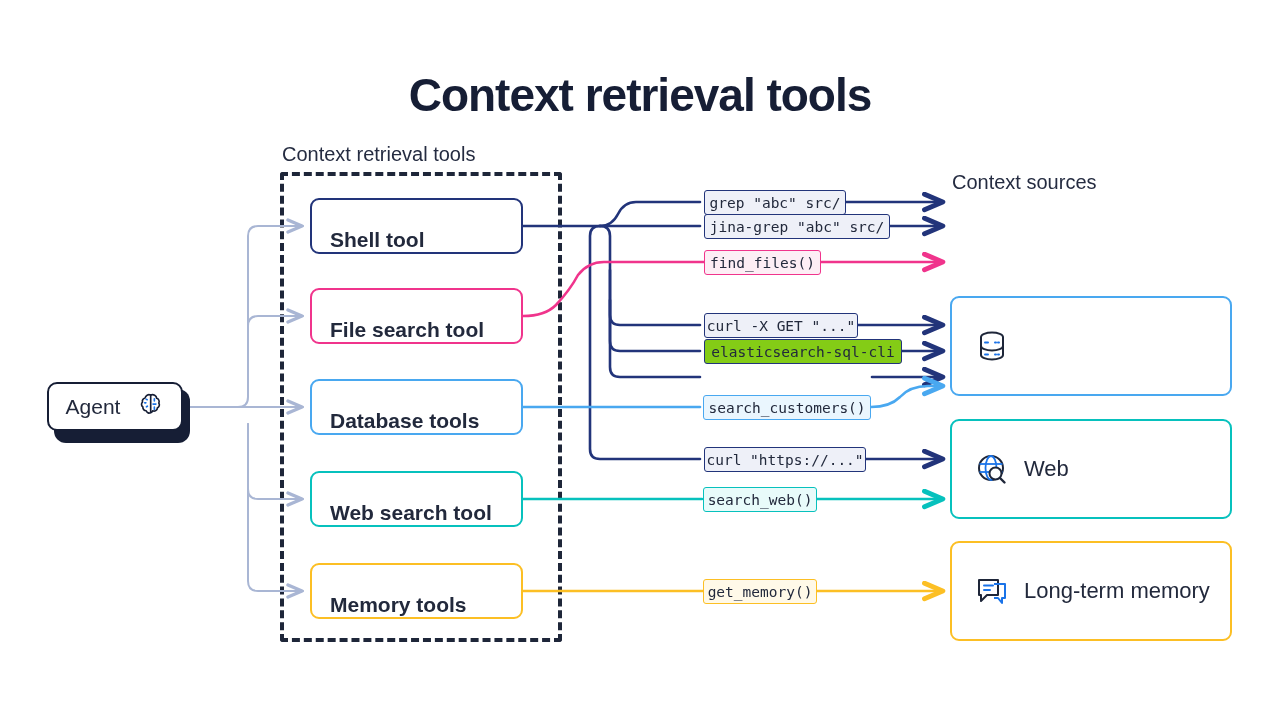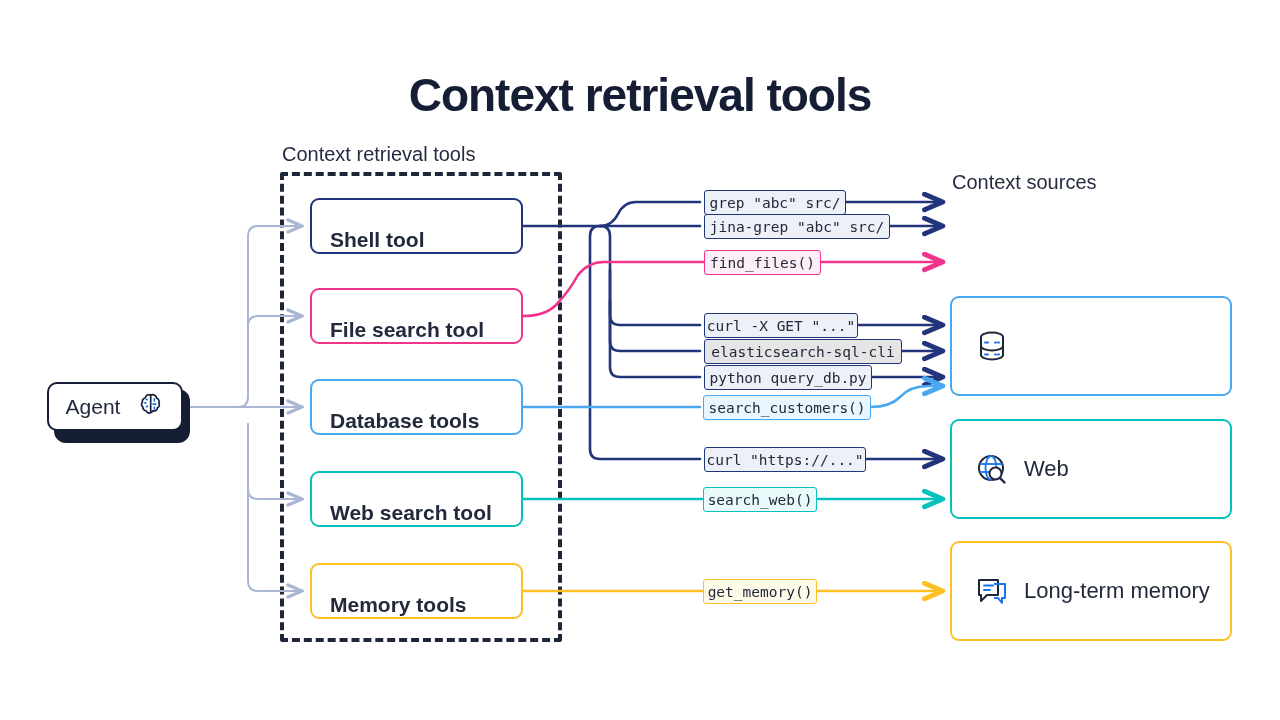--- a/index.html
+++ b/index.html
@@ -236,23 +236,22 @@
   </div>
 
   <div class="chip" style="left:704px;top:190px;width:142px;border-color:#22347a;background:#eef0f8">grep "abc" src/</div>
 
   <div class="chip" style="left:704px;top:214px;width:186px;border-color:#22347a;background:#eef0f8">jina-grep "abc" src/</div>
 
   <div class="chip" style="left:704px;top:250px;width:117px;border-color:#f0348c;background:#fdeef5">find_files()</div>
 
   <div class="chip" style="left:704px;top:313px;width:154px;border-color:#22347a;background:#eef0f8">curl -X GET "..."</div>
 
-  <div class="chip" style="left:704px;top:339px;width:198px;border-color:#22347a;background:#e5e5e5">elasticsearch-sql-cli</div>
-
-  <div class="chip" style="left:704px;top:365px;width:168px;border-color:#22347a;background:#eef0f8">python query_db.py</div>
+  <div class="chip" style="left:704px;top:339px;width:198px;border-color:#22347a;background:#84cc16">elasticsearch-sql-cli</div>
+
 
   <div class="chip" style="left:703px;top:395px;width:168px;border-color:#49a8f0;background:#eaf6fe">search_customers()</div>
 
   <div class="chip" style="left:704px;top:447px;width:162px;border-color:#22347a;background:#eef0f8">curl "https://..."</div>
 
   <div class="chip" style="left:703px;top:487px;width:114px;border-color:#07c1bd;background:#e8fbfa">search_web()</div>
 
   <div class="chip" style="left:703px;top:579px;width:114px;border-color:#fcbf24;background:#fff9e8">get_memory()</div>
 
 </div>

